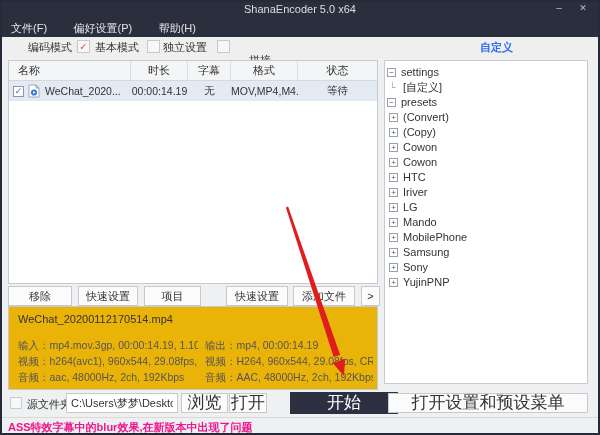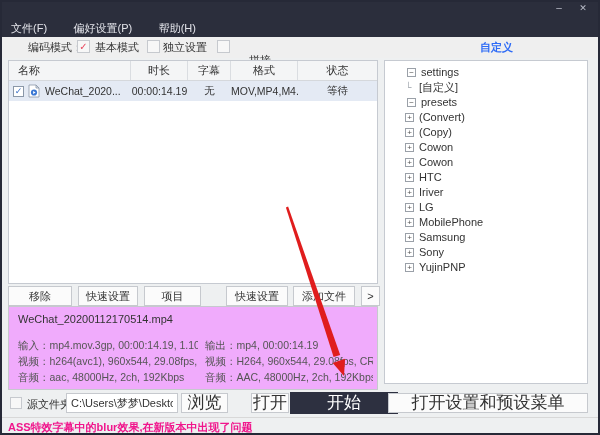--- a/index.html
+++ b/index.html
@@ -48,63 +48,64 @@
   .btn{position:absolute;top:286px;height:20px;background:#fbfbfb;border:1px solid #c6c9ce;box-sizing:border-box;
     font-size:11px;color:#333;text-align:center;line-height:18px;cursor:pointer;}
   #btn-remove{left:8px;width:64px;}
   #btn-remove-all{left:78px;width:60px;}
   #btn-project{left:144px;width:57px;}
   #btn-quick{left:226px;width:62px;}
   #btn-addfile{left:293px;width:62px;}
   #btn-more{left:361px;width:19px;}
 
   
-  #info-panel{position:absolute;left:8px;top:306px;width:370px;height:84px;background:#f0abfc;
+  #info-panel{position:absolute;left:8px;top:306px;width:370px;height:84px;background:#eab308;
     border:1px solid #c6c9ce;box-sizing:border-box;}
   #info-filename{position:absolute;left:9px;top:6px;font-size:11px;color:#333;}
   .info-col{position:absolute;top:30px;font-size:10.5px;color:#555;line-height:16px;white-space:nowrap;}
   #info-col-in{left:9px;width:180px;overflow:hidden;}
   #info-col-out{left:196px;width:168px;overflow:hidden;}
 
   
   #preset-panel{position:absolute;left:384px;top:60px;width:204px;height:324px;background:#fff;
     border:1px solid #c6cad1;box-sizing:border-box;padding-top:4px;overflow:hidden;}
   .tree-row{height:15px;line-height:15px;font-size:11px;color:#333;white-space:nowrap;cursor:default;}
-  .tree-row.lvl0{padding-left:22px;} .tree-row.lvl1{padding-left:20px;}
+  .tree-row.lvl0{padding-left:2px;} .tree-row.lvl1{padding-left:4px;}
   .tbox{display:inline-block;width:9px;height:9px;border:1px solid #9aa0a8;background:#fff;box-sizing:border-box;
     font-size:8px;line-height:7px;text-align:center;color:#555;margin-right:5px;vertical-align:1px;}
   .tconn{display:inline-block;width:9px;font-size:9px;color:#9aa0a8;margin-right:5px;vertical-align:1px;}
 
   
   #src-check{position:absolute;left:10px;top:397px;width:12px;height:12px;border:1px solid #c6c9ce;
     background:#f7f7f7;box-sizing:border-box;}
   #src-label{position:absolute;left:27px;top:397px;font-size:11px;color:#333;}
   #path-input{position:absolute;left:66px;top:393px;width:112px;height:20px;border:1px solid #c6c9ce;
     box-sizing:border-box;font-size:11px;color:#333;padding:0 4px;background:#fff;font-family:inherit;}
   .bbtn{position:absolute;top:393px;height:20px;background:#fbfbfb;border:1px solid #c6c9ce;box-sizing:border-box;
     font-size:17px;color:#333;text-align:center;line-height:18px;cursor:pointer;}
   #btn-browse{left:181px;width:47px;}
-  #btn-open{left:251px;width:38px;}
+  #btn-open{left:229px;width:38px;}
   #btn-start{left:290px;top:392px;width:108px;height:22px;background:#2d3040;border:1px solid #2d3040;
     color:#fff;line-height:20px;}
   #btn-open-settings{left:388px;width:200px;}
 
   
   #status-sep{position:absolute;left:2px;top:417px;width:596px;border-top:1px solid #d8d8d8;}
   #status-msg{position:absolute;left:8px;top:420px;font-size:11px;font-weight:bold;color:#f0168c;white-space:nowrap;}
 
   
   #arrow-overlay{position:absolute;left:0;top:0;width:600px;height:435px;z-index:60;pointer-events:none;}
 </style>
 </head>
 <body>
 
 <div id="app">
 
   <div id="titlebar">
+    <span>ShanaEncoder 5.0 x64</span>
     <span class="win-btn" id="btn-min">–</span>
     <span class="win-btn" id="btn-close">✕</span>
   </div>
 
   <div id="menubar">
     <span class="menu-item">文件(F)</span>
     <span class="menu-item">偏好设置(P)</span>
     <span class="menu-item">帮助(H)</span>
   </div>
 
@@ -191,20 +192,23 @@
     <div class="tree-row lvl1">
       <span class="tbox">+</span><span>HTC</span>
     </div>
     <div class="tree-row lvl1">
       <span class="tbox">+</span><span>Iriver</span>
     </div>
     <div class="tree-row lvl1">
       <span class="tbox">+</span><span>LG</span>
     </div>
     <div class="tree-row lvl1">
+      <span class="tbox">+</span><span>Mando</span>
+    </div>
+    <div class="tree-row lvl1">
       <span class="tbox">+</span><span>MobilePhone</span>
     </div>
     <div class="tree-row lvl1">
       <span class="tbox">+</span><span>Samsung</span>
     </div>
     <div class="tree-row lvl1">
       <span class="tbox">+</span><span>Sony</span>
     </div>
     <div class="tree-row lvl1">
       <span class="tbox">+</span><span>YujinPNP</span>

